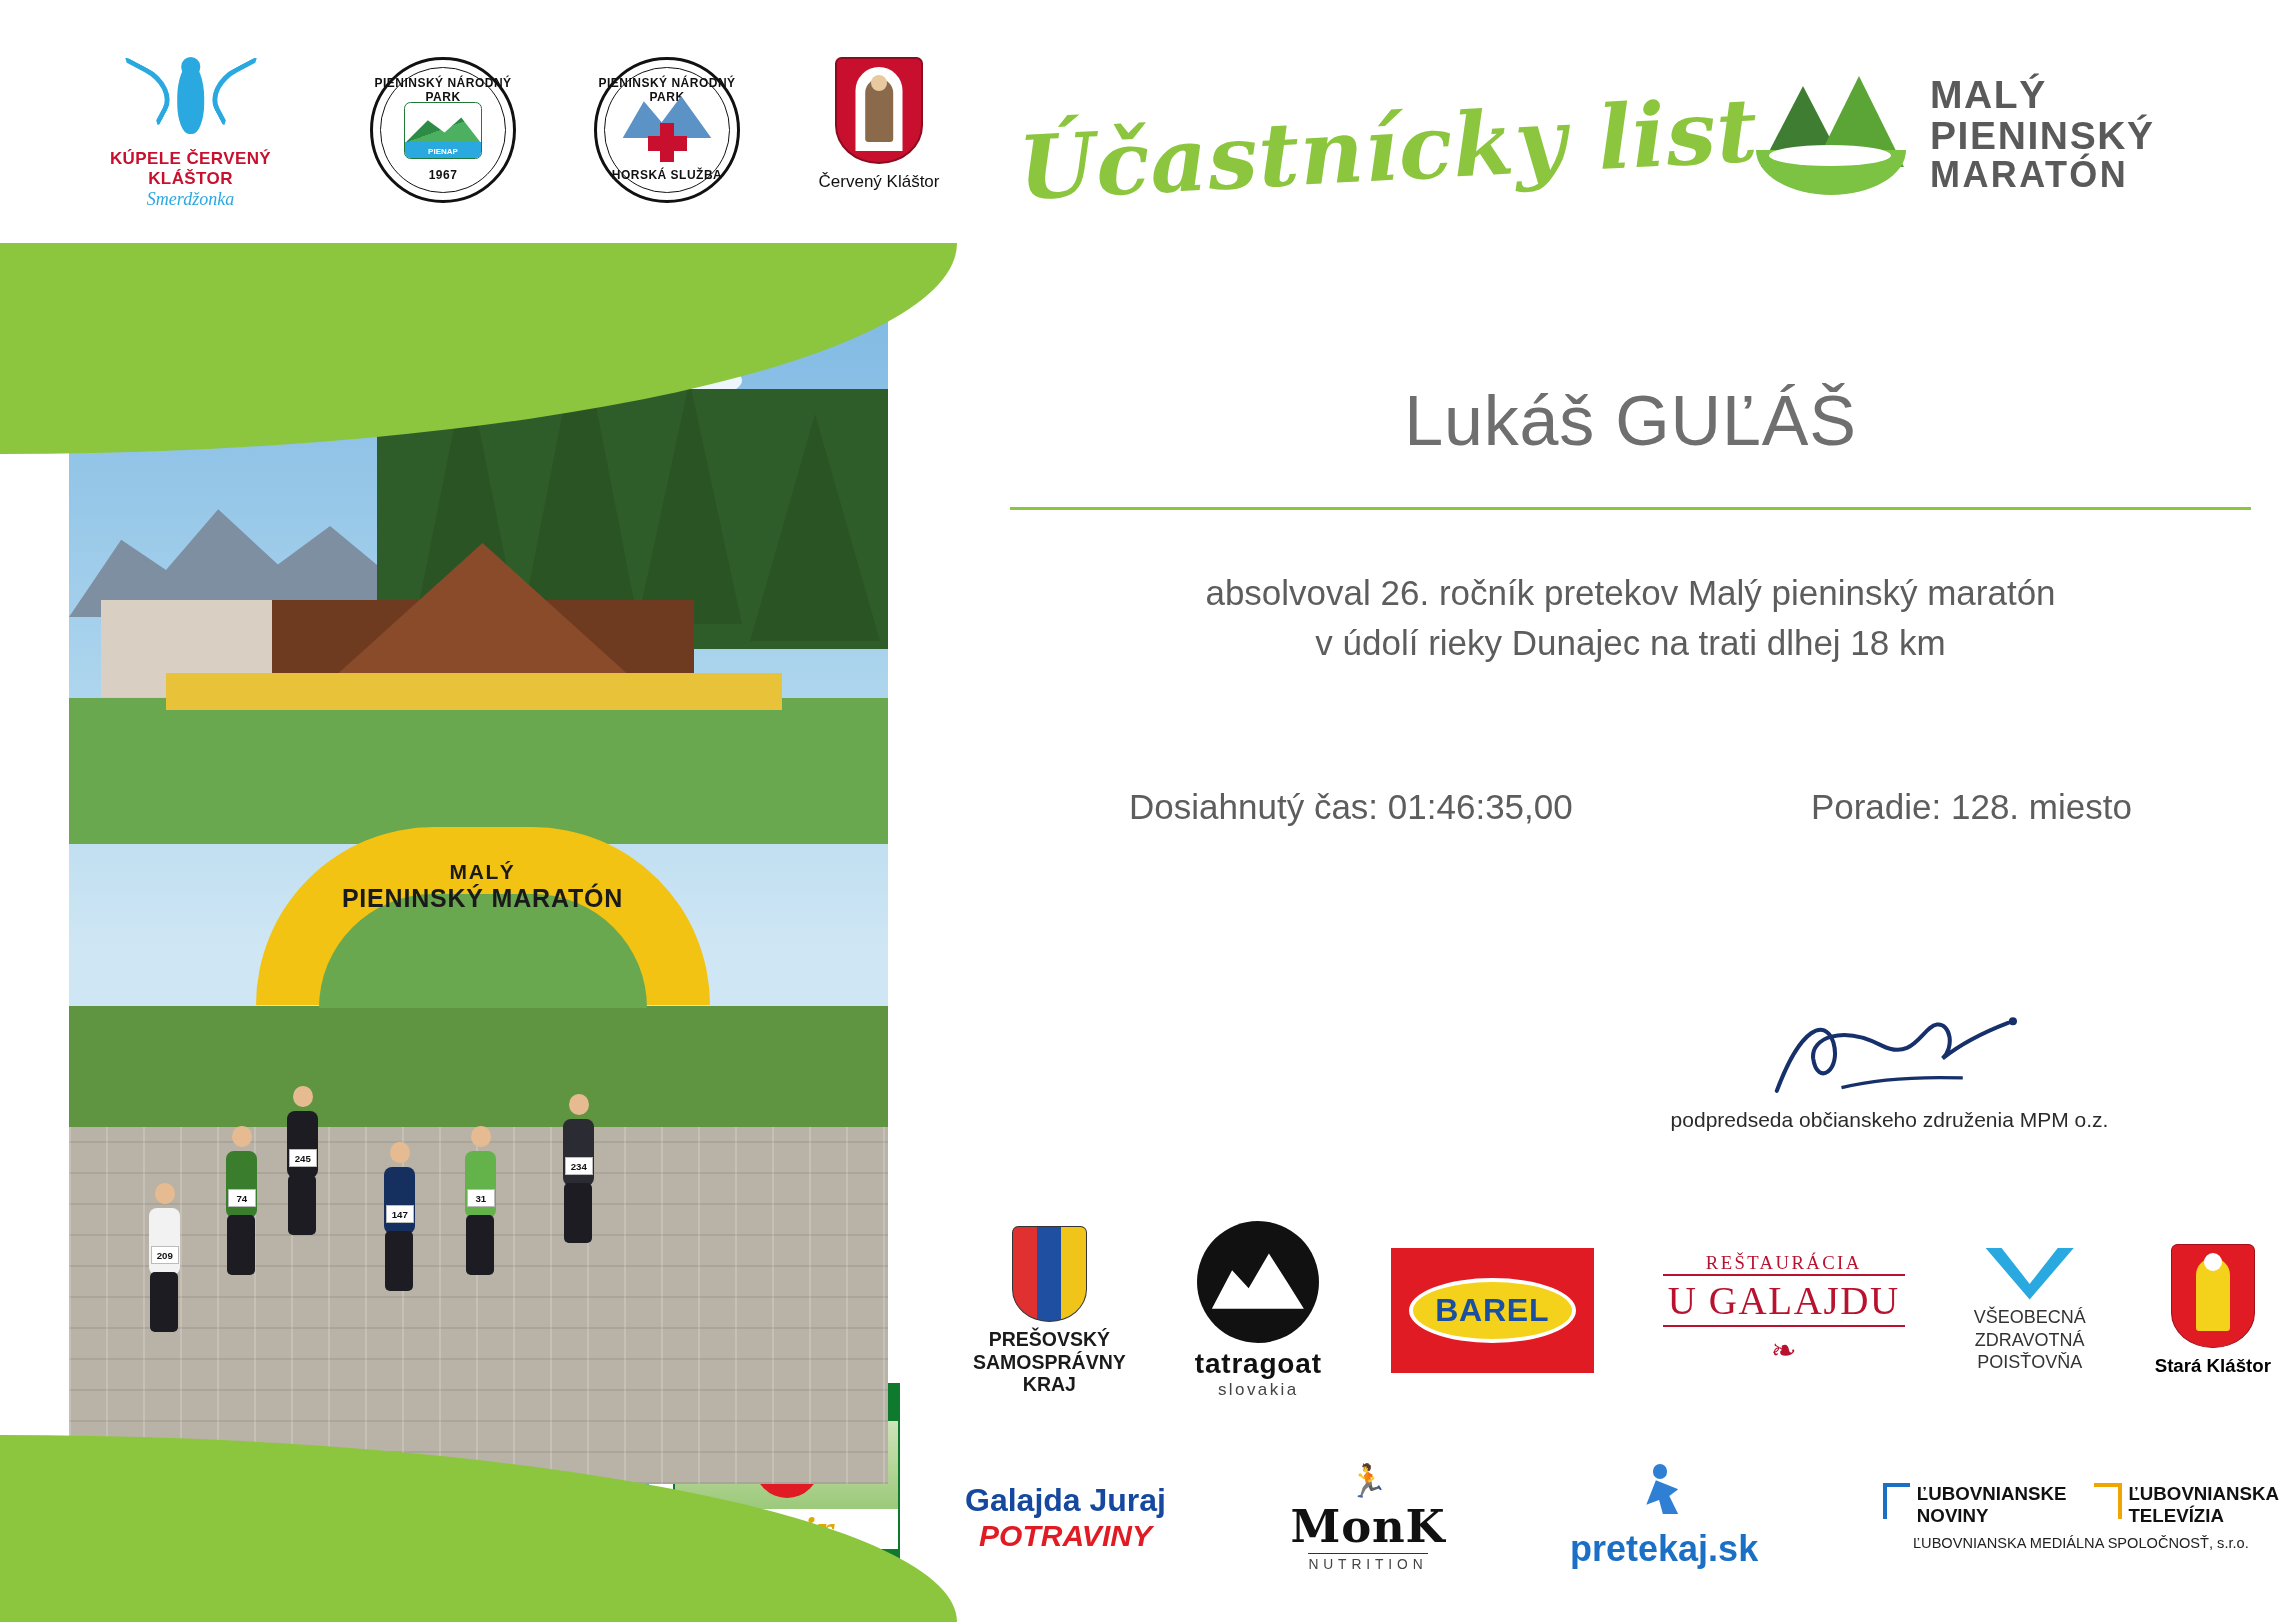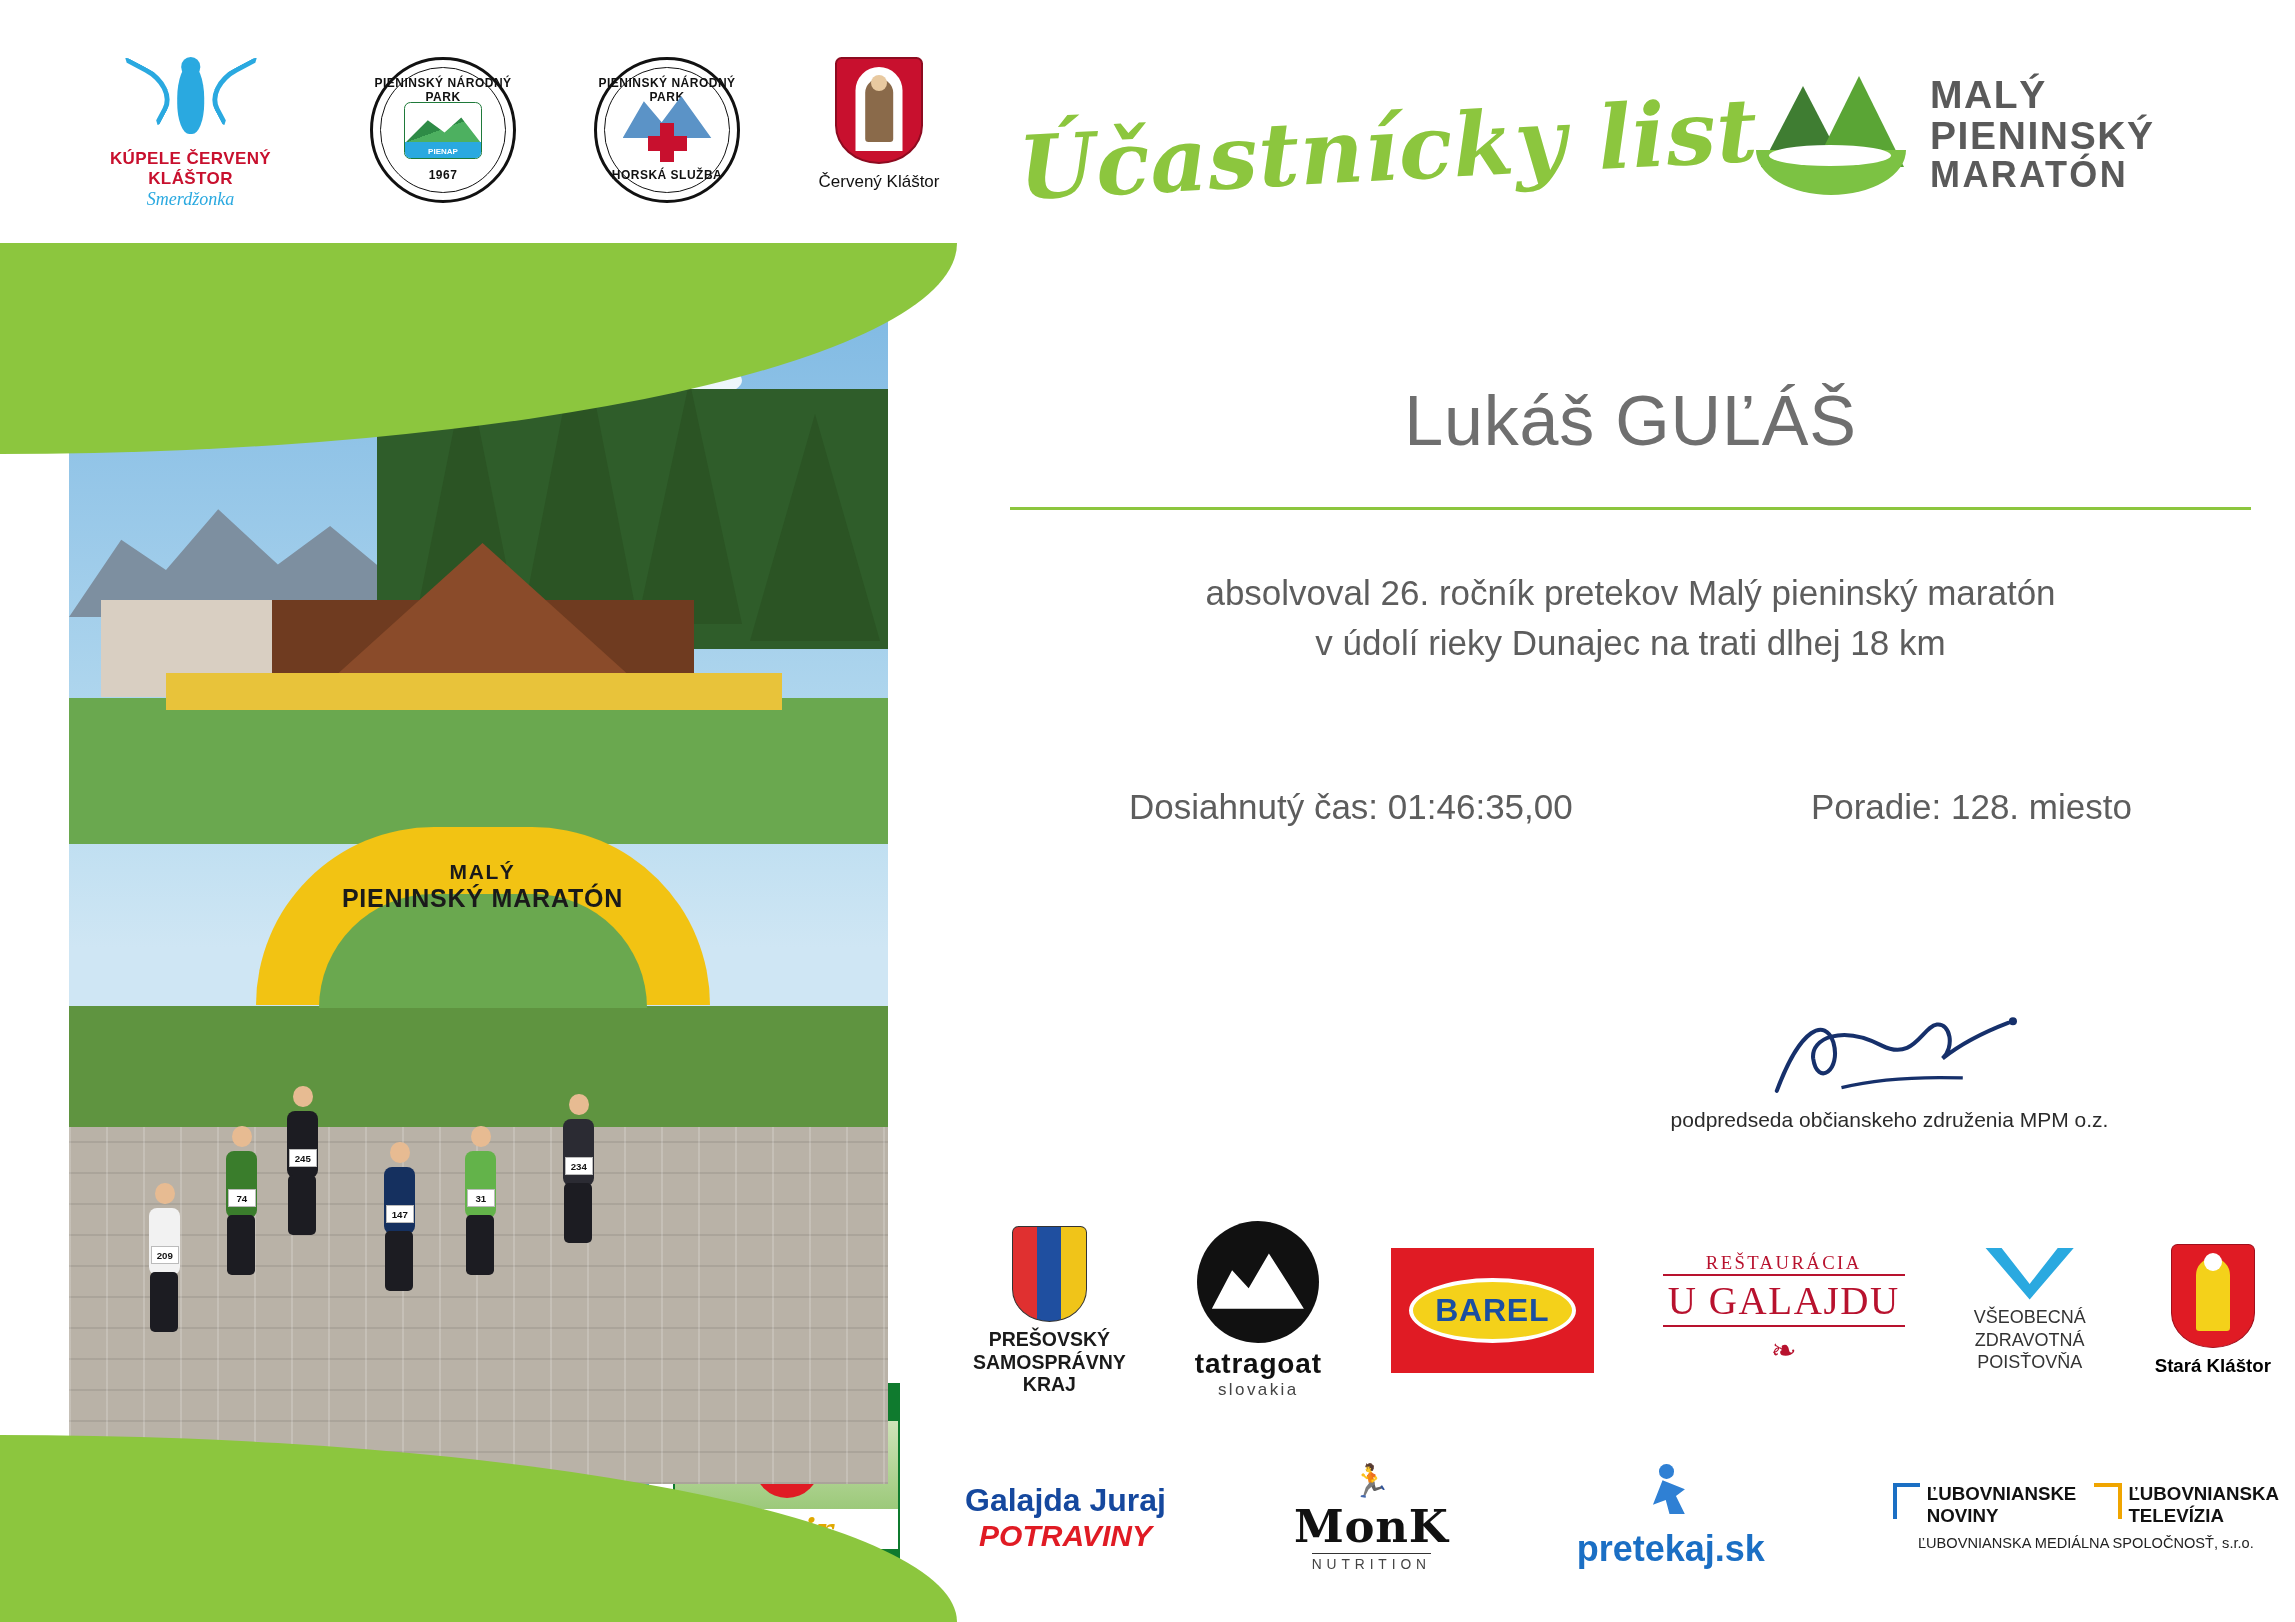--- a/index.html
+++ b/index.html
@@ -195,21 +195,21 @@
   .monk .m2 { font-size:13.8px; letter-spacing:4.9px; color:#444; border-top:1.6px solid #333; padding-top:2.4px;}
 
   .pretekaj { display:flex; align-items:center; gap:11.4px; }
   .pretekaj .runico { width:42px; height:52px; position:relative; }
   .pretekaj .runico::before { content:""; position:absolute; left:9.7px; top:0; width:14.6px;height:14.6px;border-radius:50%;background:#2f80d4;}
   .pretekaj .runico::after { content:""; position:absolute; left:3.2px; top:16px; width:32px;height:34px;background:#2f80d4;
       clip-path: polygon(30% 0, 100% 26%, 72% 46%, 100% 100%, 52% 100%, 40% 58%, 0 72%);}
   .pretekaj .ptxt { font-size:36px; color:#1b6fc4; font-weight:bold; }
 
   .lmsl { text-align:center; }
-  .lmsl .row { display:flex; gap:18px; align-items:flex-start; }
+  .lmsl .row { display:flex; gap:28px; align-items:flex-start; }
   .lmsl .blk { display:flex; gap:6.5px; align-items:flex-start; }
   .lmsl .bar { width:27.6px; height:36px; border:4.9px solid #1b6fc4; border-right:none; border-bottom:none; }
   .lmsl .bar2 { width:27.6px; height:36px; border:4.9px solid #f0a500; border-left:none; border-bottom:none; }
   .lmsl .tt { font-size:18.7px; font-weight:bold; color:#111; line-height:1.2; text-align:left; }
   .lmsl .foot { font-size:14.6px; color:#222; margin-top:8px; }
 
   
   .poly { position:absolute; left:122px; top:1505px; text-align:left; }
   .poly .p1 { font-size:47px; font-weight:bold; color:#e01b24; letter-spacing:0.8px; }
   .poly .p2 { font-size:22px; color:#333; text-align:right; }

